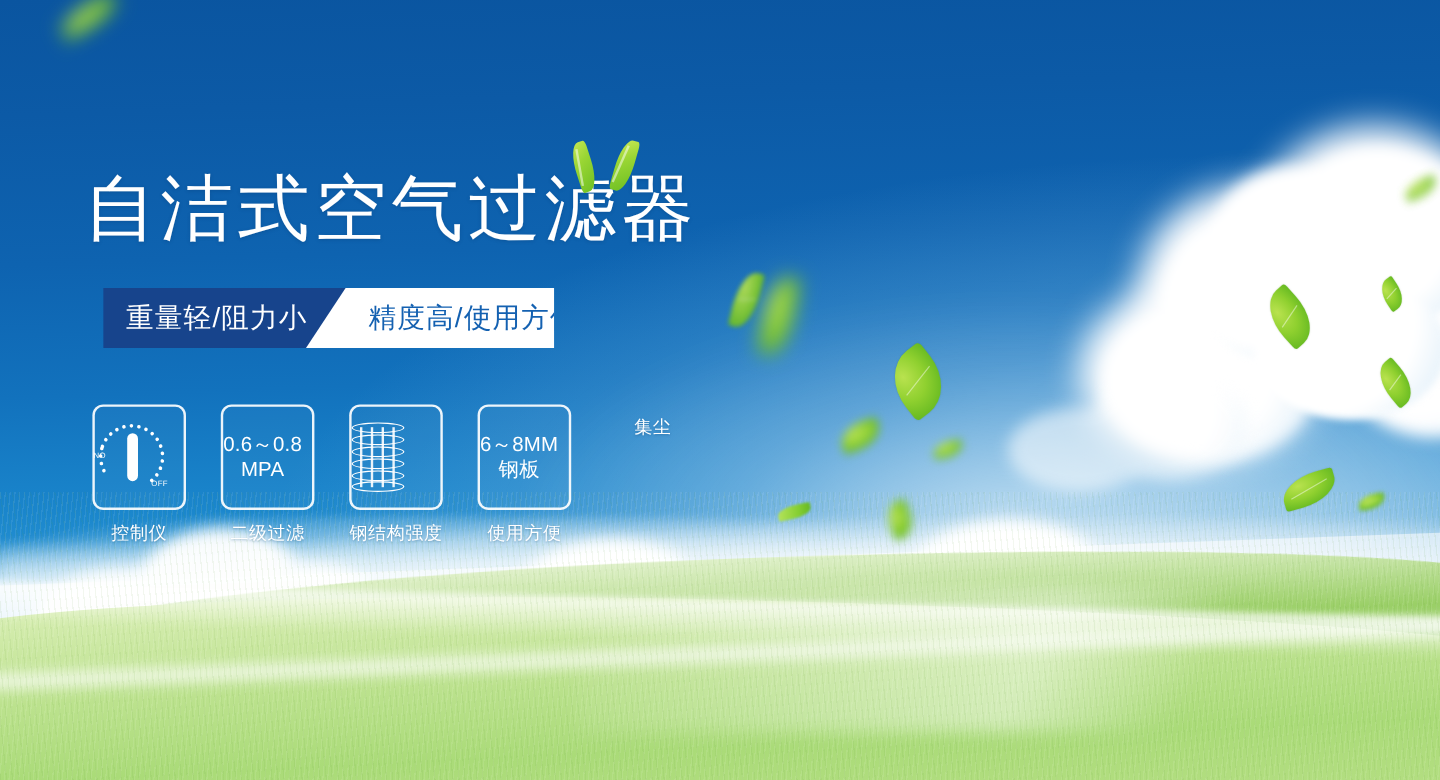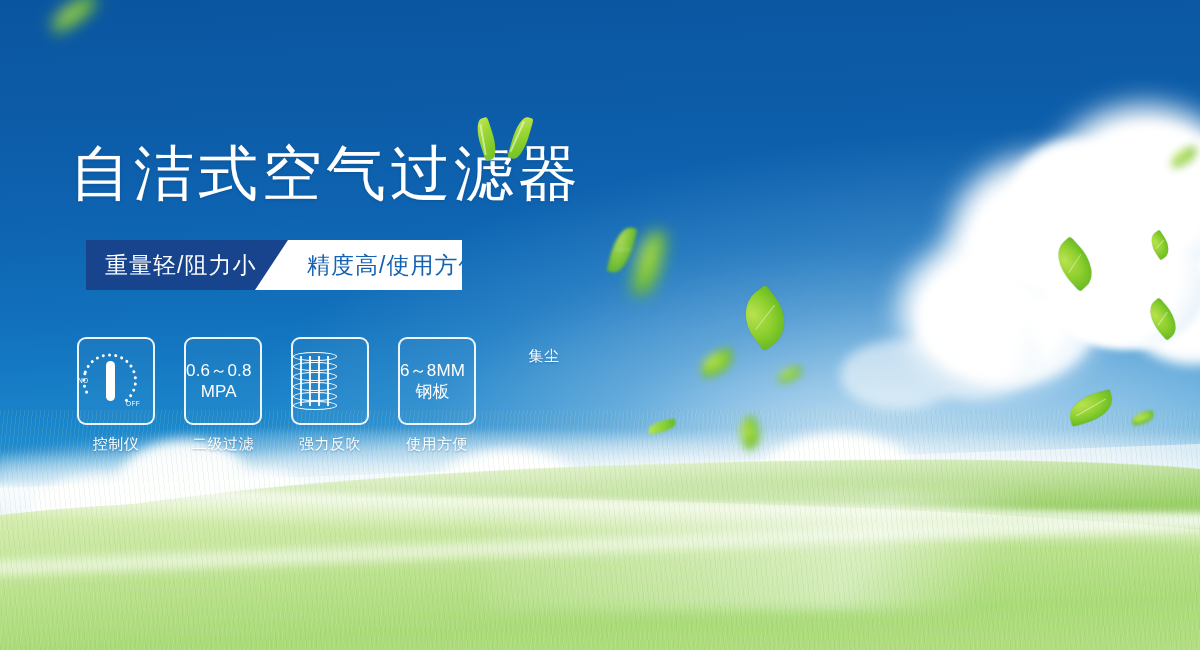--- a/index.html
+++ b/index.html
@@ -384,21 +384,21 @@
           <span class="strut" style="left:25px;"></span>
           <span class="strut" style="left:34px;"></span>
           <span class="ring" style="top:0px;"></span>
           <span class="ring" style="top:10px;"></span>
           <span class="ring" style="top:20px;"></span>
           <span class="ring" style="top:30px;"></span>
           <span class="ring" style="top:40px;"></span>
           <span class="ring" style="top:49px;"></span>
         </div>
       </div>
-      <div class="flabel">强力反吹</div>
+      <div class="flabel">钢结构强度</div>
     </div>
 
     <div class="feature">
       <div class="fbox">
         <div class="ftext">
           <span class="l1">6～8MM</span>
           <span class="l2">钢板</span>
         </div>
       </div>
       <div class="flabel">使用方便</div>

